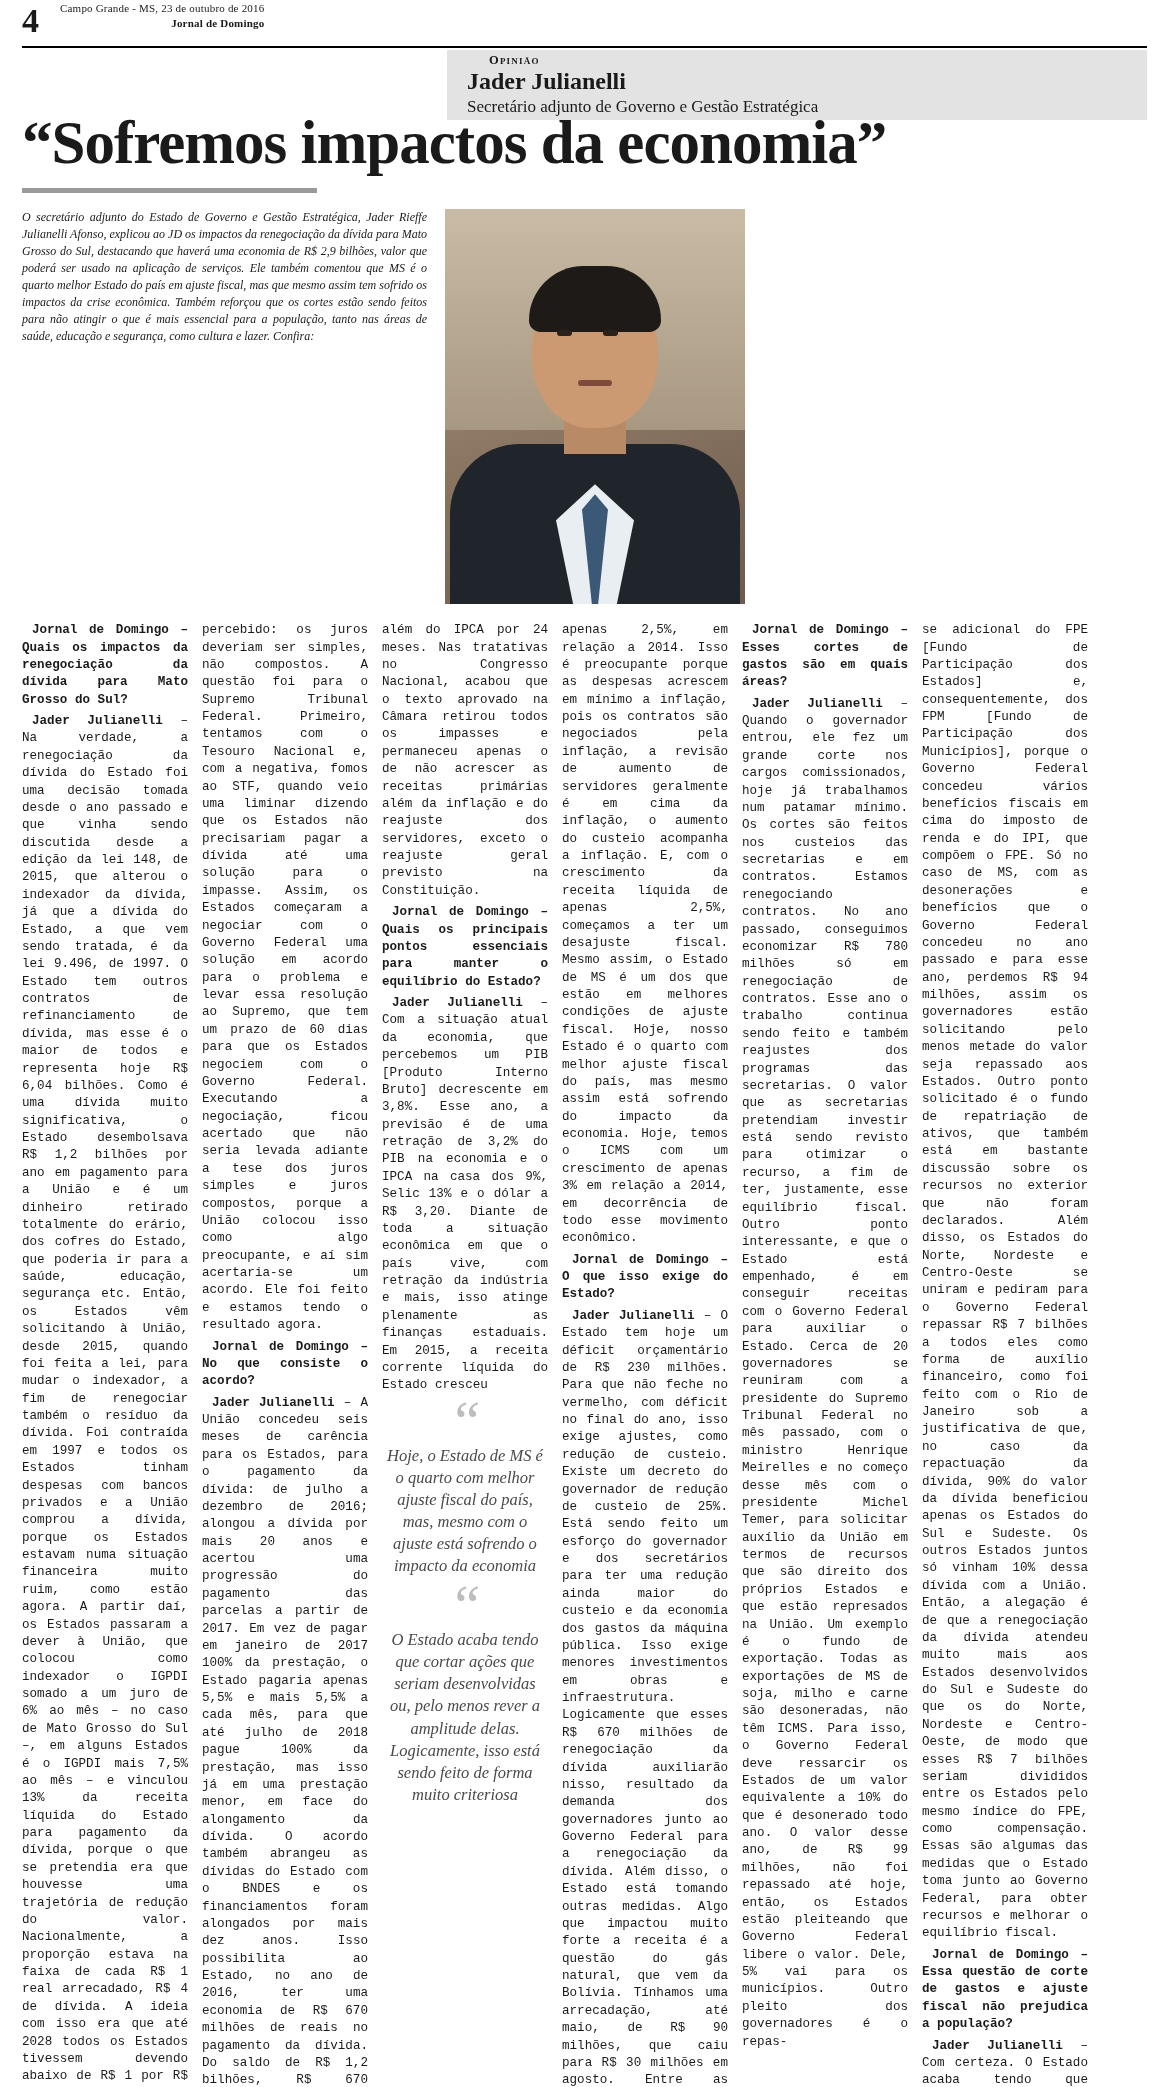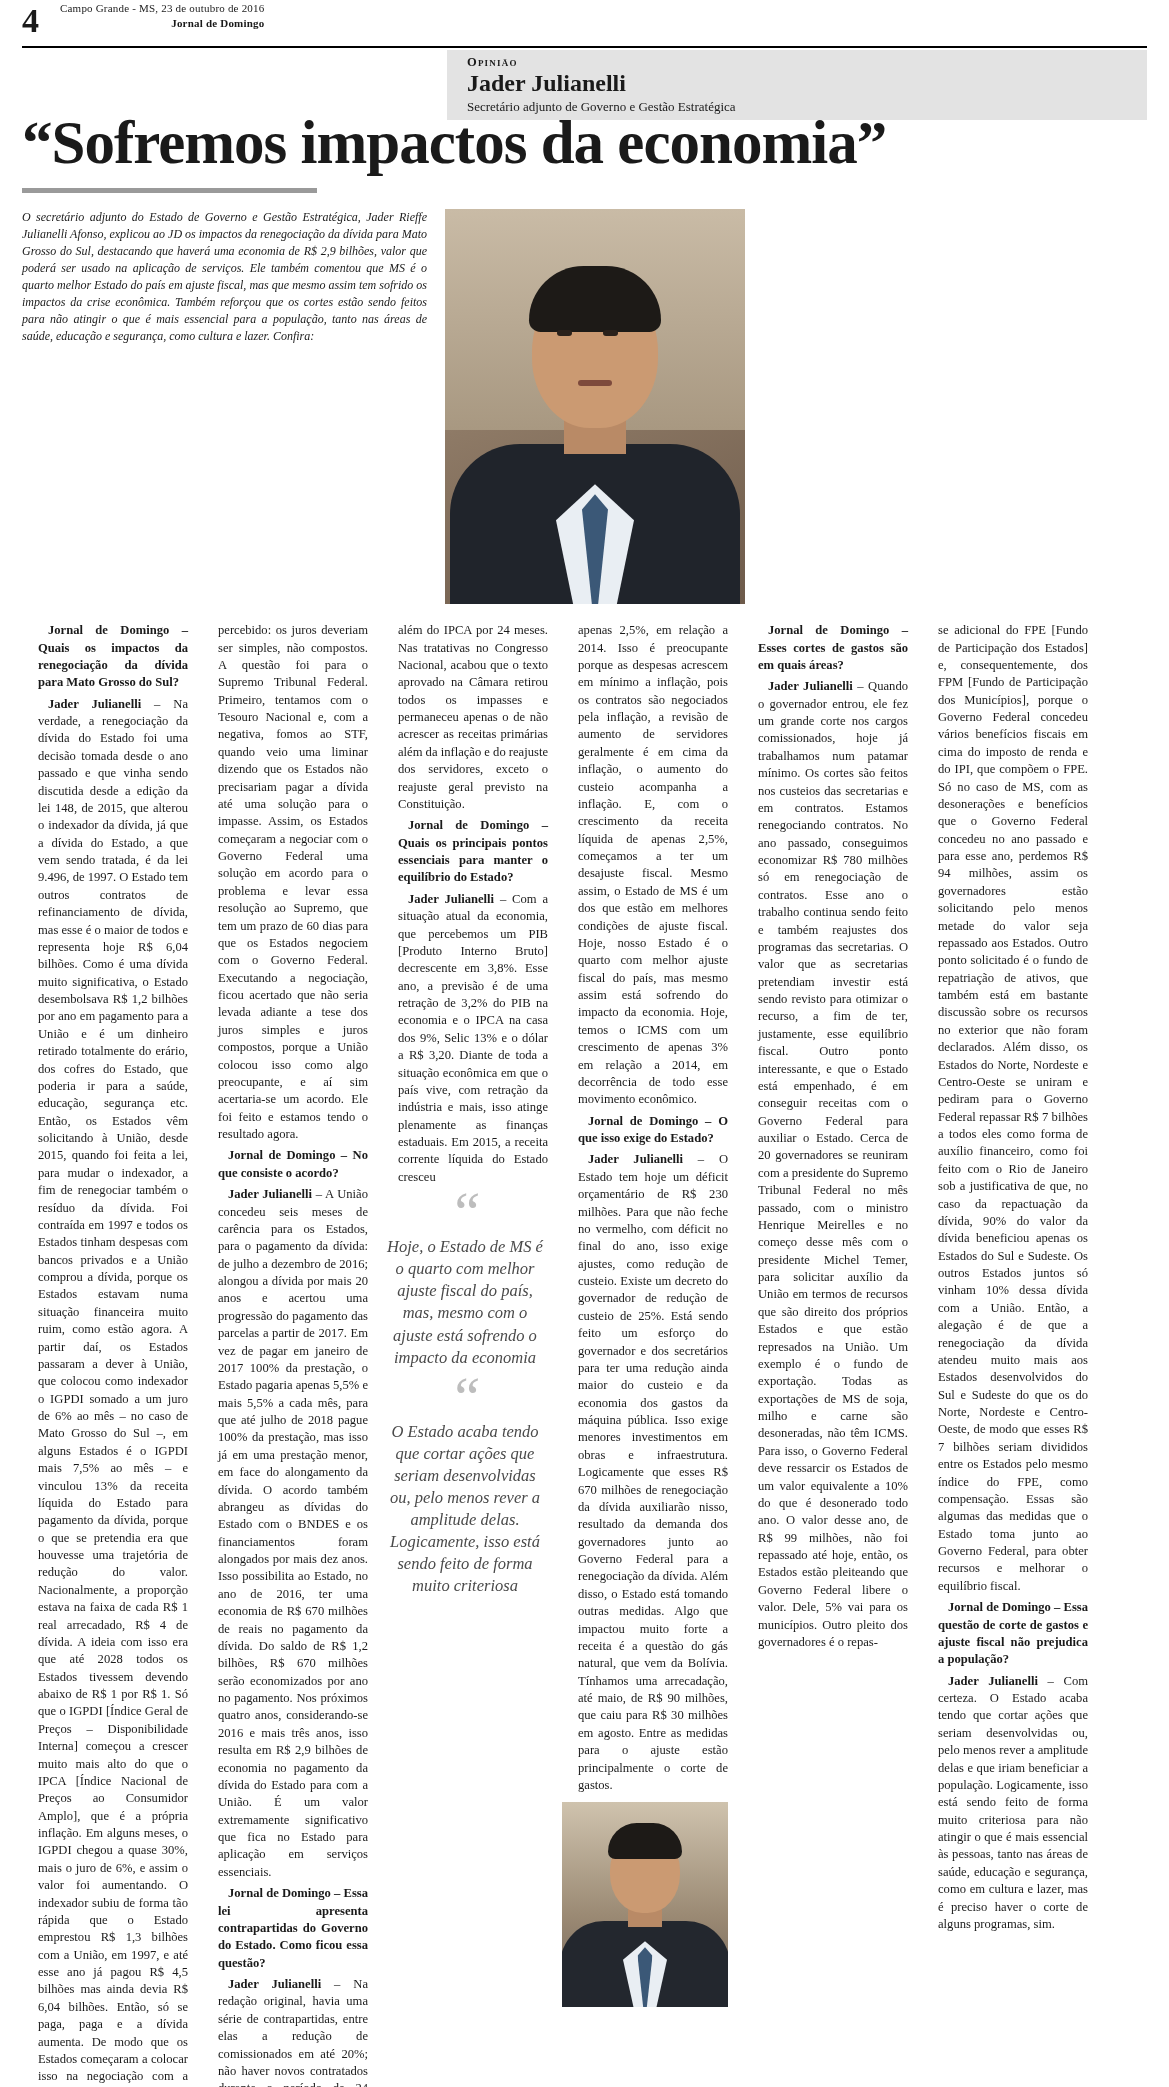--- a/index.html
+++ b/index.html
@@ -64,28 +64,29 @@
   }
   .author-band .inner{
     padding-left:20px;
   }
   .kicker{
     font-size:12.5px;
     font-variant:small-caps;
     font-weight:bold;
     letter-spacing:1.2px;
     margin-bottom:1px;
+    margin-left:22px;
   }
   .author-name{
     font-size:24px;
     font-weight:bold;
     line-height:1.05;
   }
   .author-role{
-    font-size:13px;
+    font-size:17px;
     font-style:normal;
     margin-top:2px;
   }
 
   
   .headline{
     margin-top:64px;
     text-align:left;
     font-size:61px;
     font-weight:bold;
@@ -140,21 +141,21 @@
     gap:14px;
     align-items:flex-start;
   }
   .col{
     width:166px;
     font-size:12.6px;
     line-height:1.38;
     text-align:justify;
     hyphens:auto;
   }
-  .col p{margin:0 0 4px 16px;}
+  .col p{margin:0 0 4px 0;font-family:Liberation Mono, monospace;}
   .q{font-weight:bold;}
   .speaker{font-weight:bold;}
   .indent{text-indent:10px;}
 
   
   .pullquote{
     margin:10px 0 12px 0;
     text-align:center;
     font-style:italic;
     font-size:16.5px;

